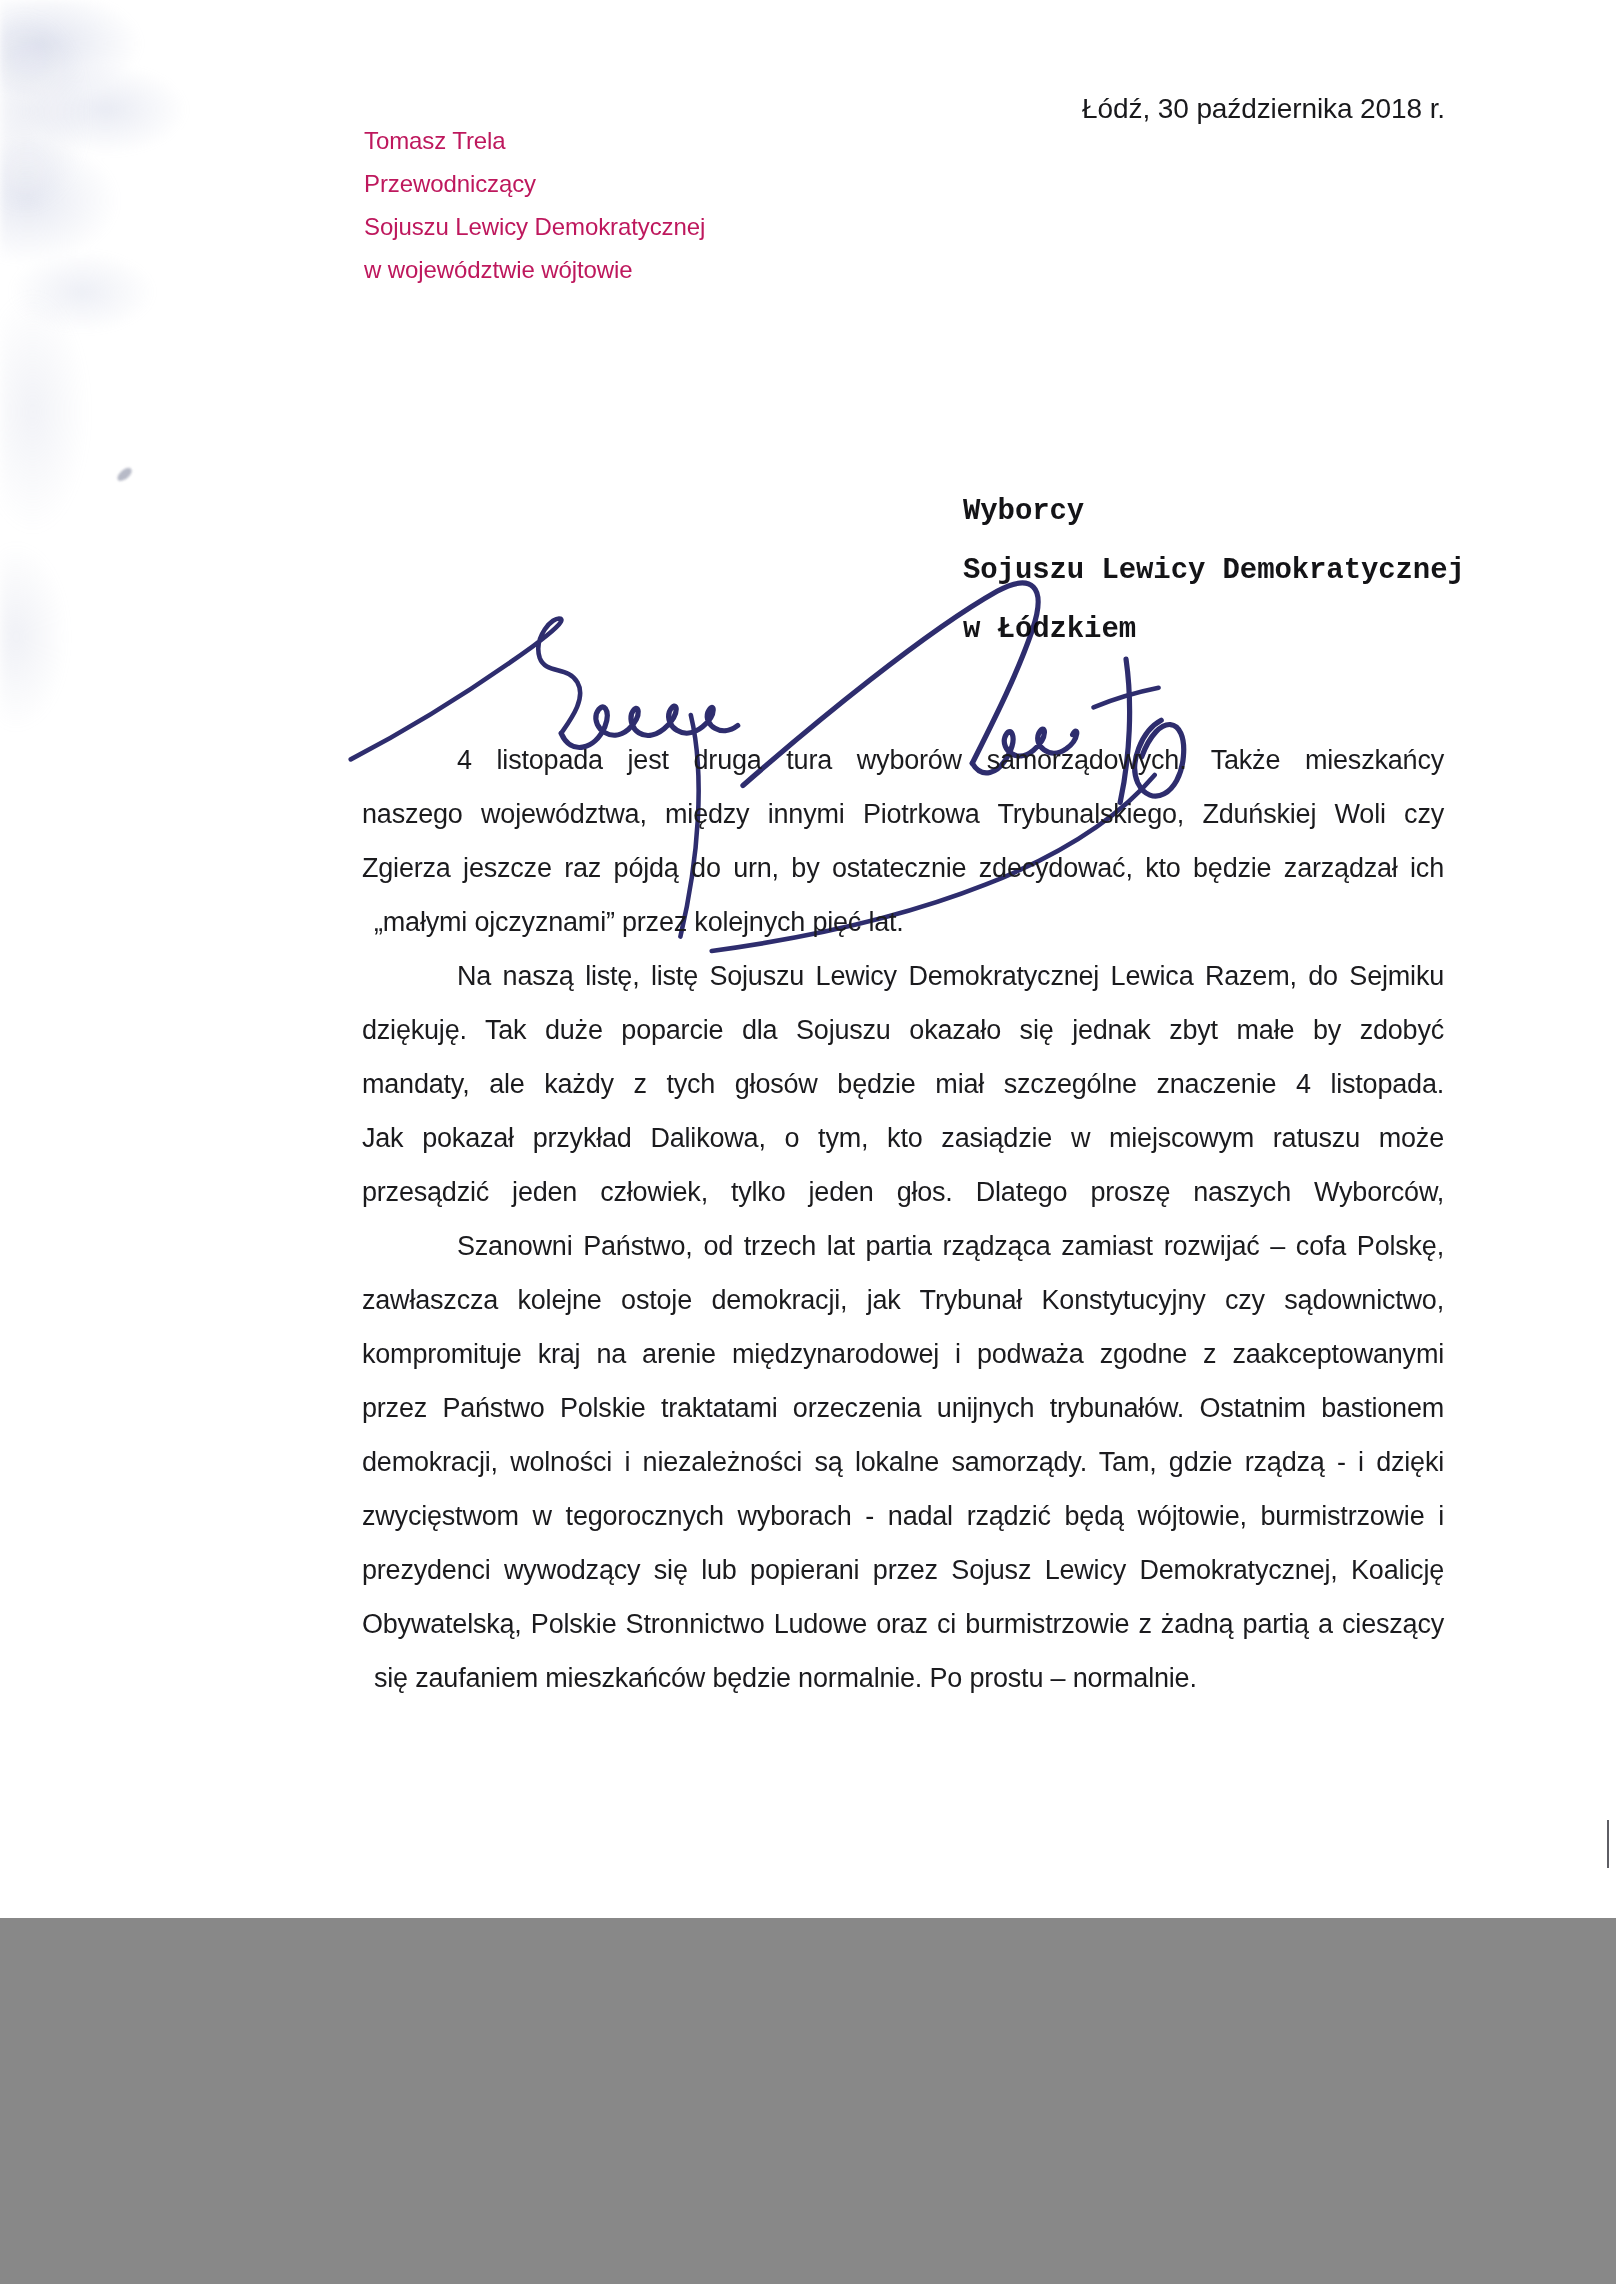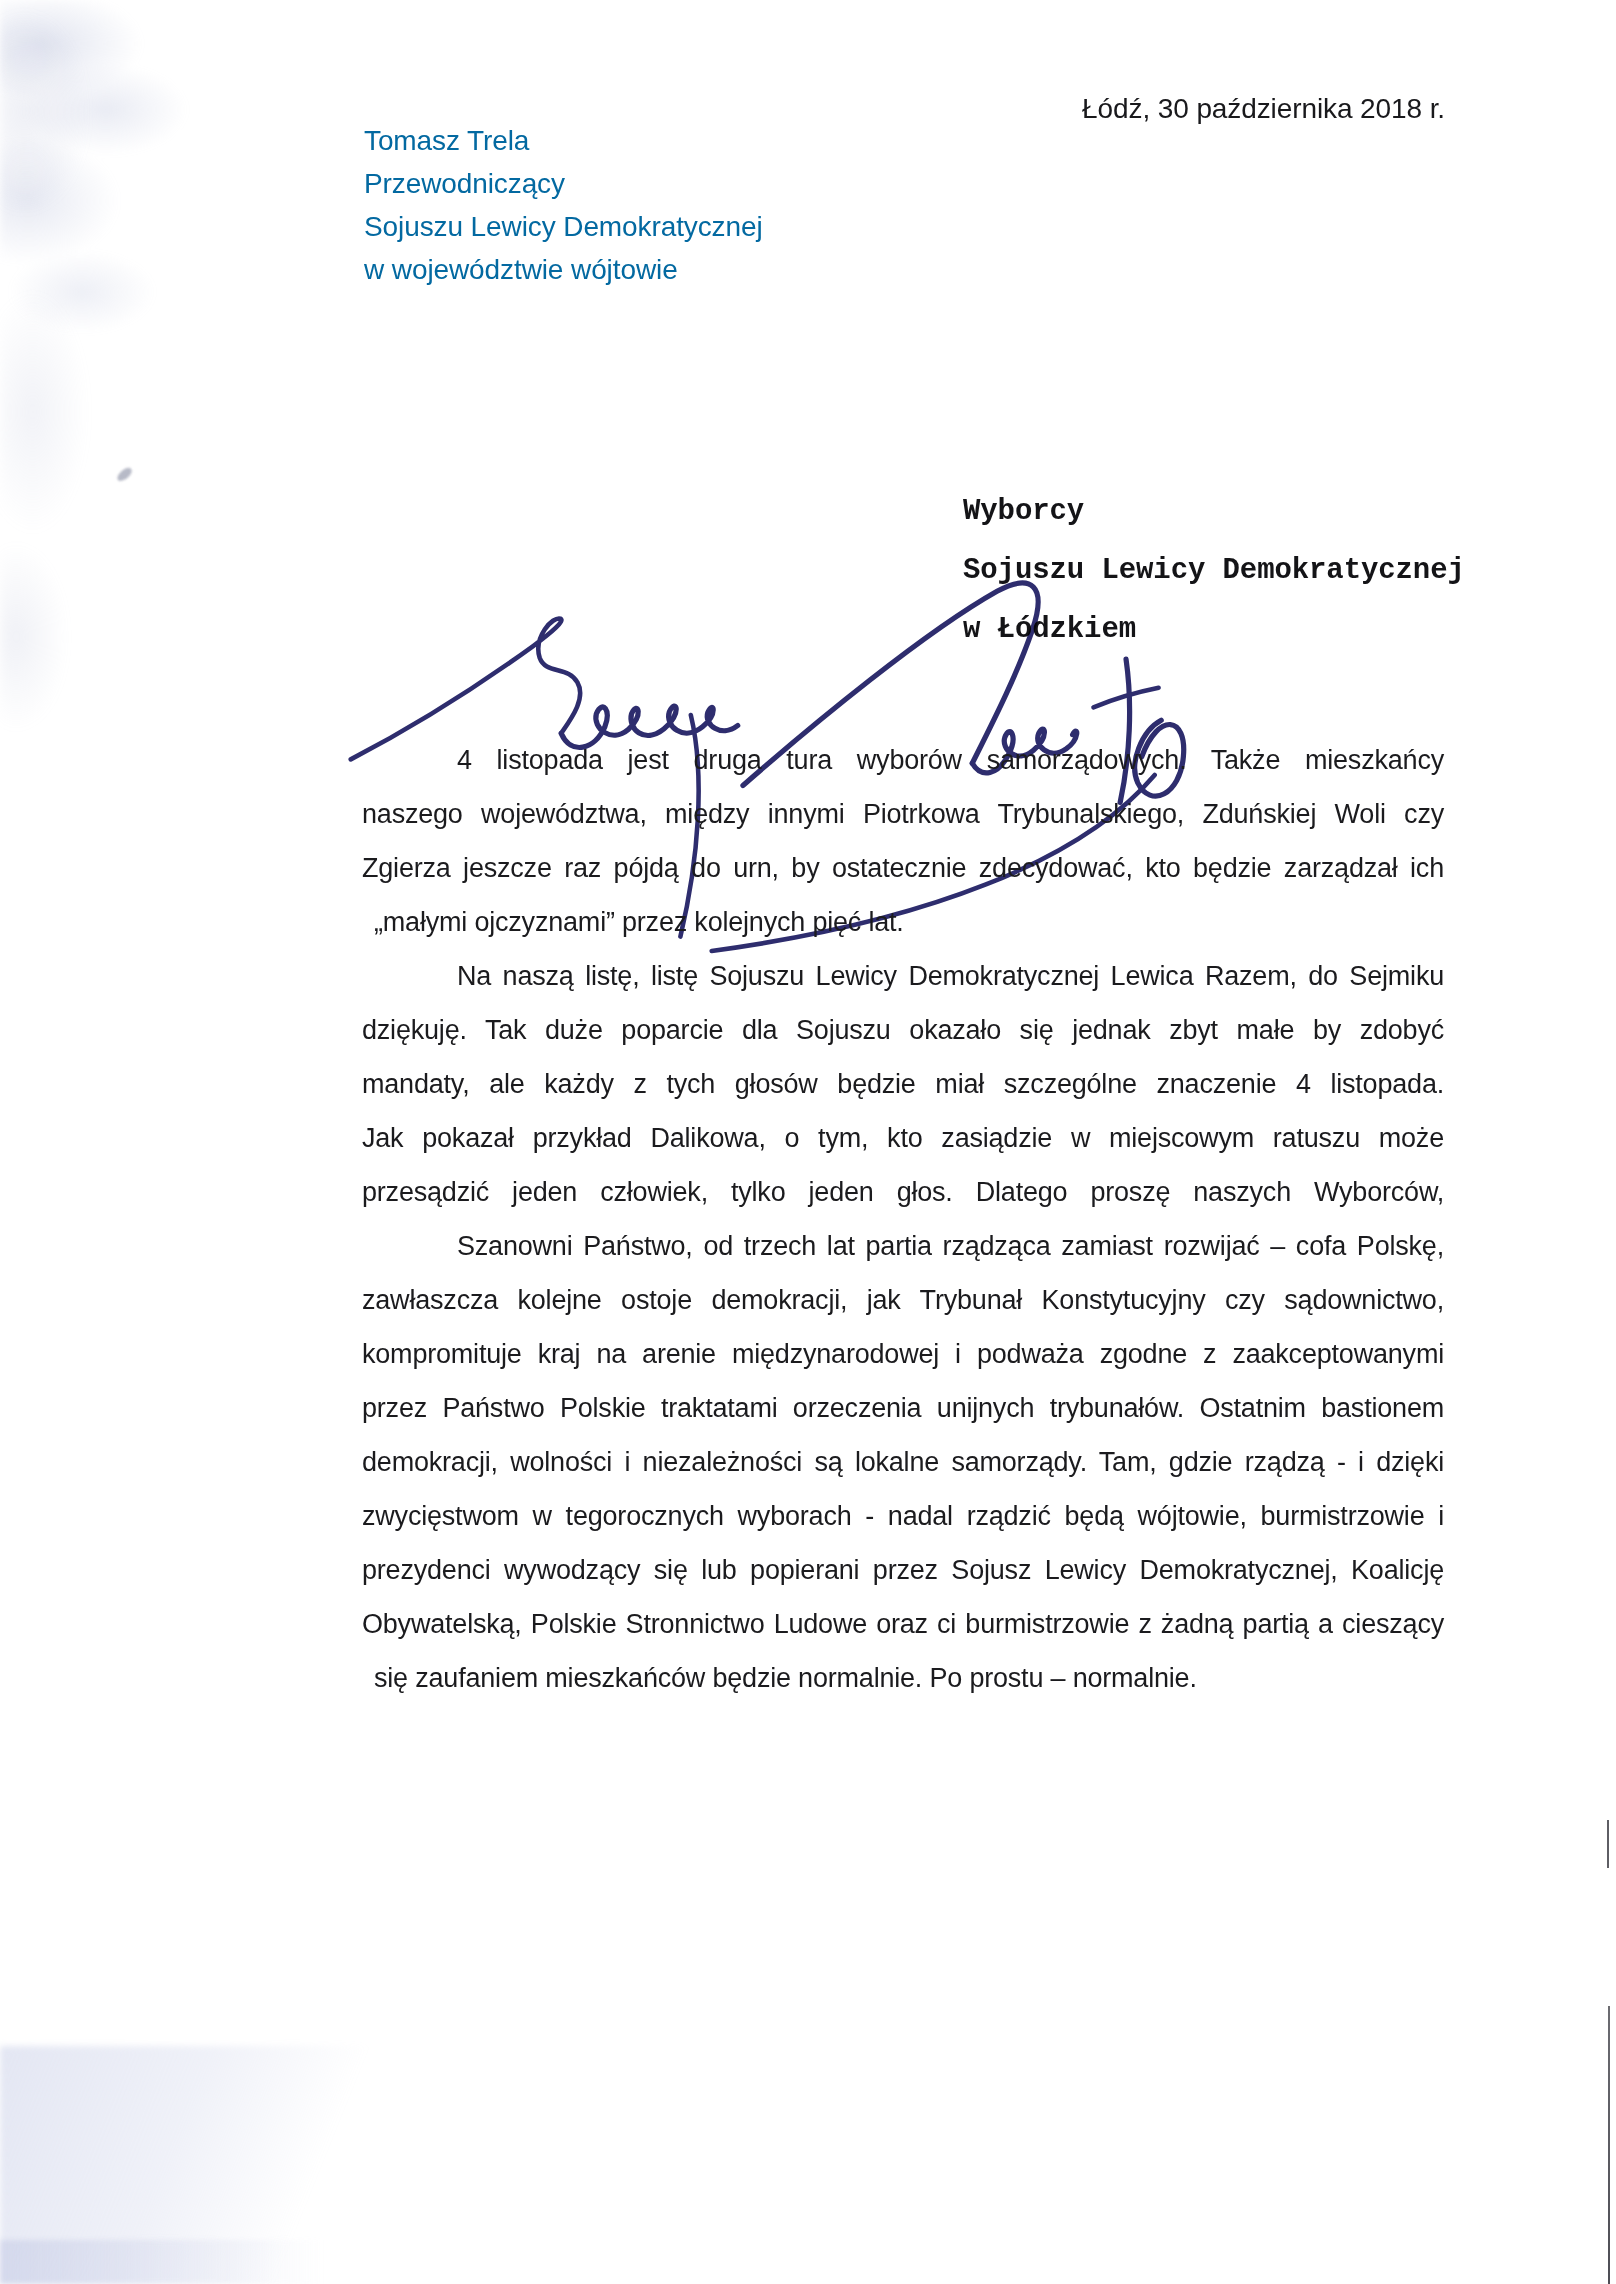--- a/index.html
+++ b/index.html
@@ -1,18 +1,18 @@
 <!DOCTYPE html>
 <html style="font-size:10.4px"><head>
 <meta charset="utf-8">
 <style>
   html,body{margin:0;padding:0;background:#888;}
   .page{
     position:relative;
-    width:1616px;height:2284px;
+    width:1616px;height:1918px;
     background:#ffffff;
     overflow:hidden;
     font-family:"Liberation Sans","DejaVu Sans",sans-serif;
     color:#1d1d1f;
   }
   
   .art{position:absolute;pointer-events:none;}
   .art-left-top{
     left:0;top:130;width:235px;height:365px;
     background:
@@ -50,21 +50,21 @@
   .edge-line{position:absolute;width:2px;background:rgba(58,58,66,.82);}
   .edge-line.seg1{left:1607px;top:1820px;height:48px;}
   .edge-line.seg2{left:1608px;top:2006px;height:278px;background:linear-gradient(rgba(58,58,66,.75), rgba(58,58,66,.9));}
   
   .date-line{
     position:absolute;left:0;right:171px;top:93px;
     text-align:right;font-size:28px;letter-spacing:-0.1px;color:#19191c;
   }
   .sender-block{
     position:absolute;left:364px;top:119px;
-    font-size:28px;line-height:43px;letter-spacing:-0.1px;color:#0369a1;
+    font-size:24px;line-height:43px;letter-spacing:-0.1px;color:#be185d;
   }
   .recipient-block{
     position:absolute;left:963px;top:482px;
     font-size:29px;line-height:59px;font-weight:700;letter-spacing:-0.1px;color:#141417;font-family:Liberation Mono, monospace;
   }
   .letter-body{
     position:absolute;left:362px;top:733px;width:1082px;
     font-size:27px;line-height:54px;letter-spacing:-0.2px;color:#1b1b1e;
   }
   .letter-body .bl{

